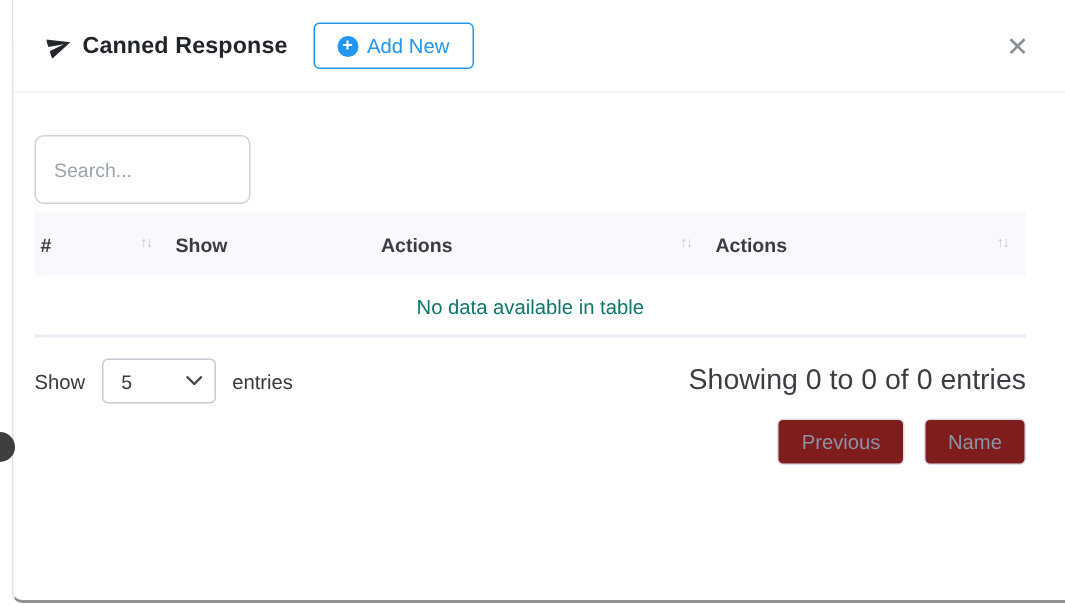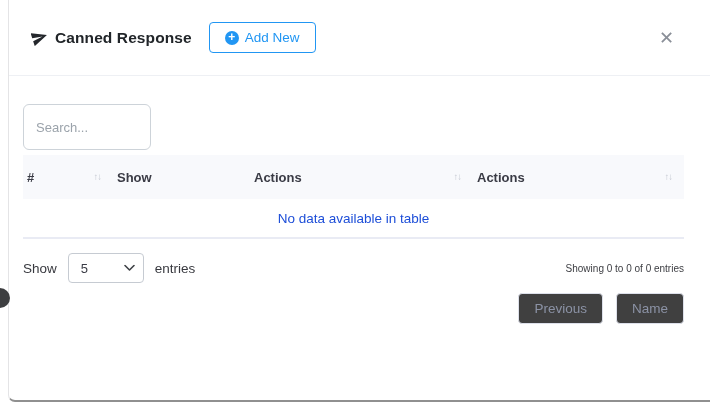--- a/index.html
+++ b/index.html
@@ -15,22 +15,22 @@
     position: absolute;
     left: 8px; top: 0; right: 0; bottom: 2px;
     background: #fff;
     border-left: 1px solid #e4e4e6;
     border-bottom: 2px solid #909090;
     border-bottom-left-radius: 7px;
   }
   
   .modal-header {
     display: flex; align-items: center;
-    height: 76px;
-    padding: 0 32px 0 22px;
+    height: 62px;
+    padding: 0 20px 0 22px;
     border-bottom: 1px solid #eef0f4;
   }
   .send-icon { width: 17px; height: 17px; margin-right: 7px; flex: 0 0 auto; }
   .modal-title { font-size: 15.5px; font-weight: 700; color: #212529; letter-spacing: .1px; }
   .add-new-btn {
     margin-left: 17px;
     display: inline-flex; align-items: center; gap: 6px;
     background: #fff;
     border: 1px solid #2196f3;
     color: #2196f3;
@@ -51,21 +51,21 @@
   .spacer { flex: 1; }
   .close-btn {
     background: none; border: none; cursor: pointer;
     color: #8a8f98; font-size: 18px; line-height: 1;
     font-family: inherit;
     padding: 2px 4px;
   }
   
   .modal-body { padding: 28px 26px 0 14px; }
   .search-input {
-    width: 128px; height: 46px;
+    width: 144px; height: 46px;
     border: 1px solid #cdd3d9;
     border-radius: 6px;
     padding: 0 12px;
     font-family: inherit; font-size: 13px; color: #701a75;
     outline: none;
     display: block;
   }
   .search-input::placeholder { color: #9ba3ab; }
   
   .dt-table { margin-top: 5px; width: 100%; }
@@ -84,21 +84,21 @@
   }
   .sort-icon {
     position: absolute; right: 12px; top: 50%;
     transform: translateY(-58%);
     font-size: 9.5px; color: #c5c9d2; font-weight: 400;
     letter-spacing: -1px;
   }
   .dt-empty-row {
     height: 40px;
     display: flex; align-items: center; justify-content: center;
-    font-size: 13.5px; color: #1d4ed8;
+    font-size: 13.5px; color: #0f766e;
     border-bottom: 2px solid #e9ebf4;
     background: #fff;
   }
   
   .dt-footer {
     margin-top: 14px;
     display: flex; align-items: center; gap: 36px;
   }
   .length-group { display: flex; align-items: center; gap: 11px; font-size: 13.5px; color: #38393f; }
   .select-wrap { position: relative; }
@@ -108,28 +108,28 @@
     border: 1px solid #c6cbd2; border-radius: 4px;
     background: #fff;
     font-family: inherit; font-size: 13px; color: #3a3b45;
     padding: 0 24px 0 12px;
     outline: none; cursor: pointer;
   }
   .chevron-down-icon {
     position: absolute; right: 9px; top: 50%; transform: translateY(-50%);
     pointer-events: none;
   }
-  .info-text { margin-left: auto; font-size: 10px; color: #3c3d42; }
+  .info-text { margin-left: auto; font-size: 19px; color: #3c3d42; }
   
   .pagination {
     margin-top: 10px;
     display: flex; justify-content: flex-end; gap: 13px;
   }
   .page-btn {
-    background: #404040;
+    background: #7f1d1d;
     border: 1px solid #dde0ea;
     border-radius: 4px;
     color: #8b92a5;
     font-family: inherit; font-size: 13.5px;
     padding: 7px 15px;
     cursor: pointer;
   }
   
   .edge-dot {
     position: absolute;

